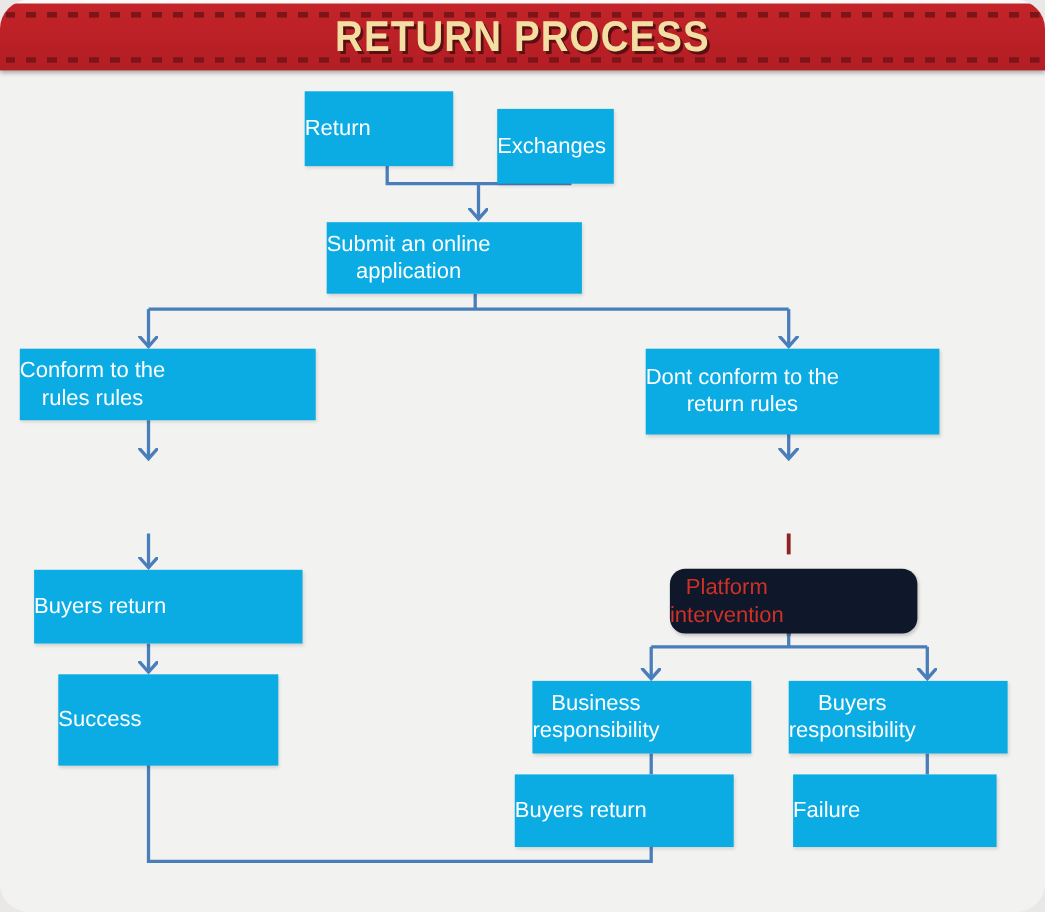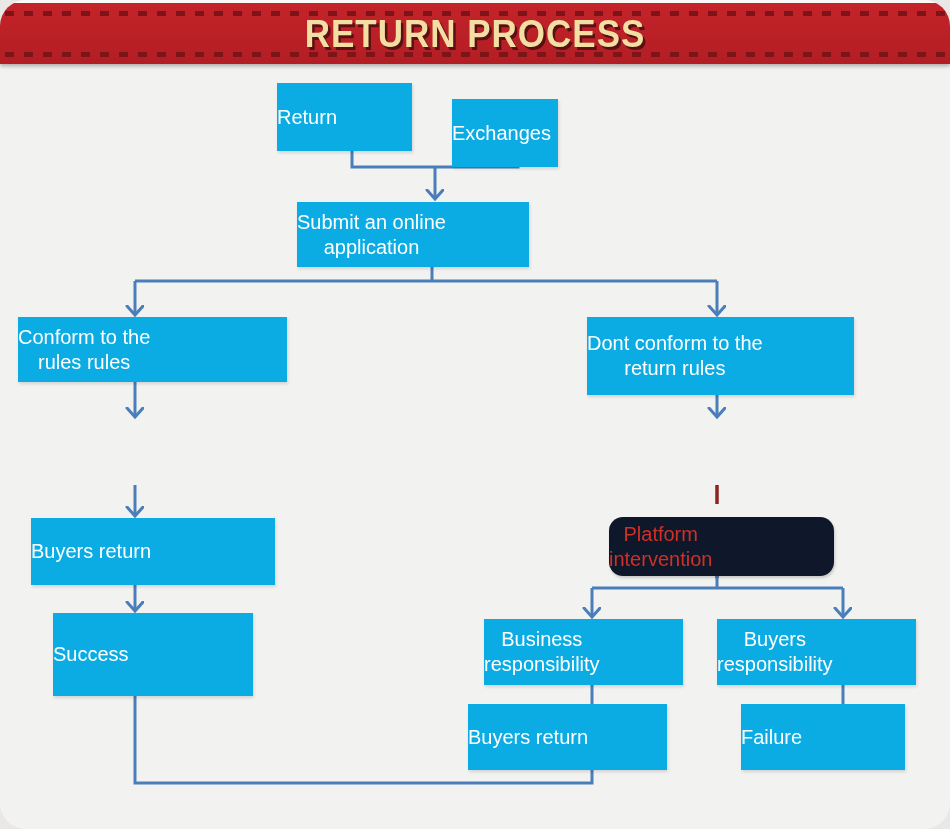--- a/index.html
+++ b/index.html
@@ -132,18 +132,18 @@
 
     <div class="node" style="left:717px;top:619px;width:199px;height:66px;">
       <span>Buyers
 responsibility</span>
     </div>
 
     <div class="node" style="left:468px;top:704px;width:199px;height:66px;">
       <span>Buyers return</span>
     </div>
 
-    <div class="node" style="left:721px;top:704px;width:164px;height:66px;margin-left:20px;">
+    <div class="node" style="left:721px;top:704px;width:185px;height:66px;">
       <span>Failure</span>
     </div>
 
   </div>
 </div>
 
 </body></html>

